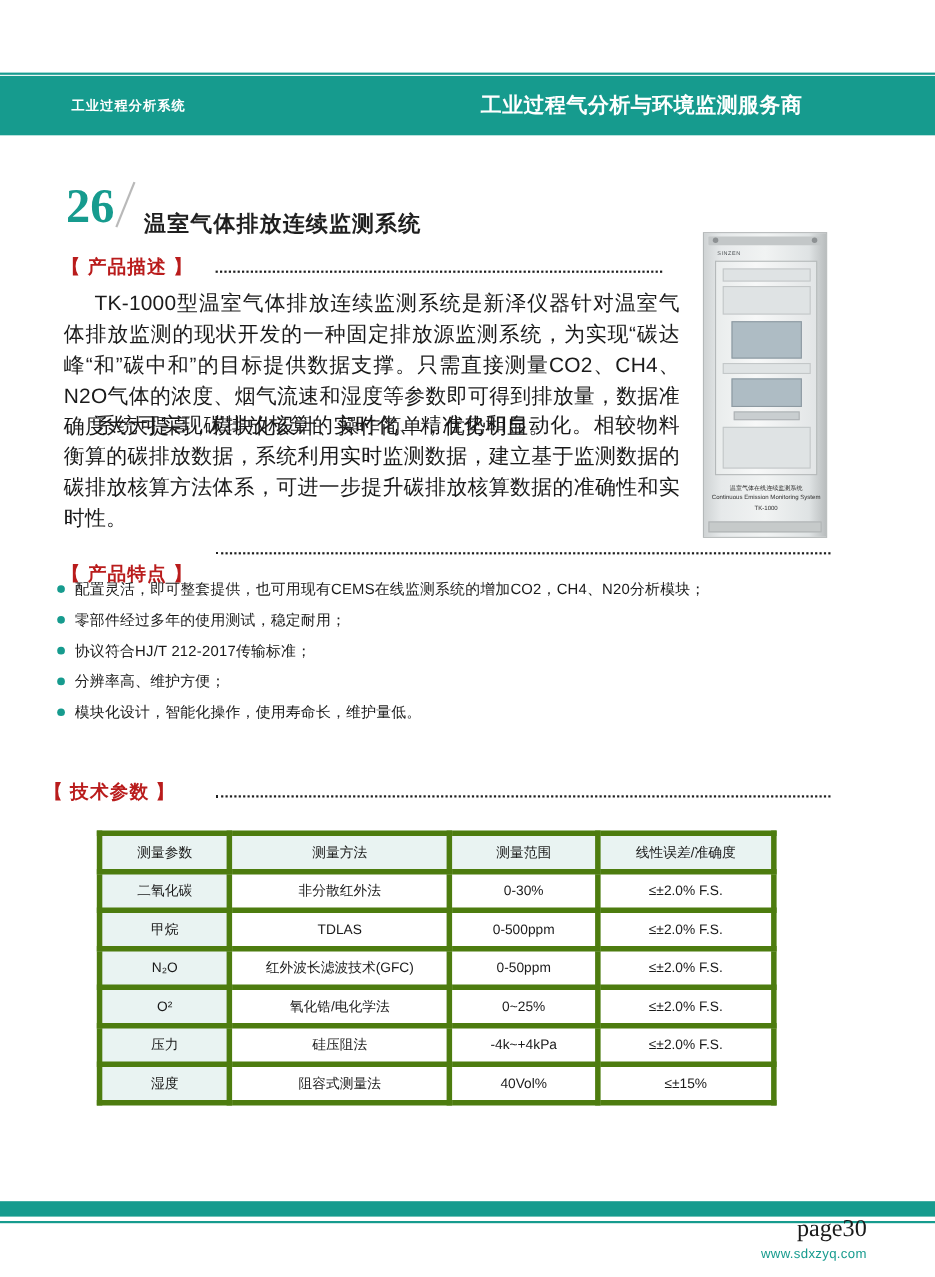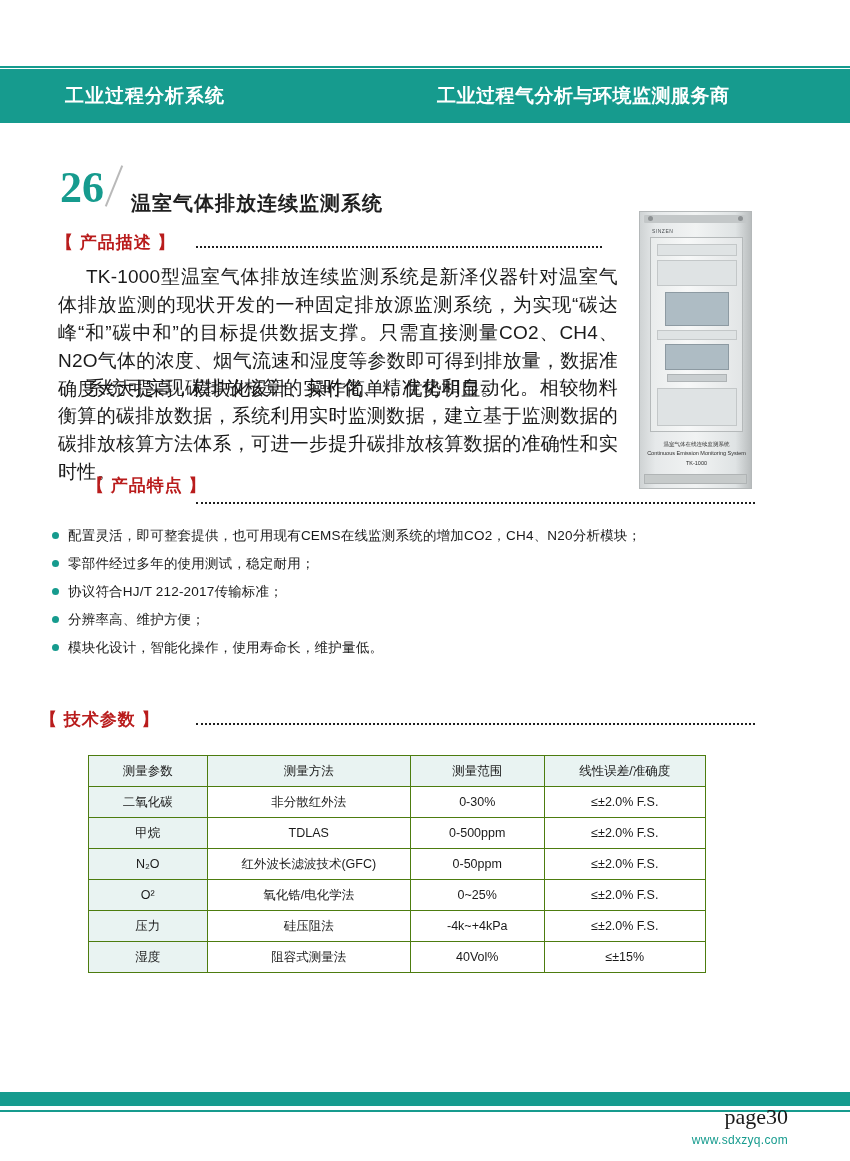--- a/index.html
+++ b/index.html
@@ -30,21 +30,21 @@
     top: 0;
     width: 850px;
     height: 54px;
     display: flex;
     align-items: center;
   }
   .header-left {
     position: absolute;
     left: 65px;
     color: #ffffff;
-    font-size: 19px;
+    font-size: 12px;
     font-weight: bold;
     letter-spacing: 1px;
   }
   .header-right {
     position: absolute;
     left: 437px;
     color: #ffffff;
     font-size: 19px;
     font-weight: bold;
     letter-spacing: 0.5px;
@@ -174,21 +174,21 @@
   .tbl {
     position: absolute;
     left: 88px;
     top: 755px;
     width: 618px;
     border-collapse: collapse;
     font-size: 12.5px;
     color: #1a1a1a;
   }
   .tbl th, .tbl td {
-    border: 1px solid #4d7c0f;
+    border: 5px solid #4d7c0f;
     height: 30px;
     text-align: center;
     font-weight: normal;
     padding: 0 2px;
   }
   .tbl tr > *:nth-child(1) { width: 118px; background: #e9f3f2; }
   .tbl tr > *:nth-child(2) { width: 206px; }
   .tbl tr > *:nth-child(3) { width: 132px; }
   .tbl tr > *:nth-child(4) { width: 162px; }
   .tbl thead th { background: #e9f3f2; }
@@ -245,21 +245,21 @@
     <div class="cab-screen" style="top:106px; height:26px;"></div>
     <div class="cab-btnrow" style="top:136px;"></div>
     <div class="cab-strip" style="top:150px; height:38px;"></div>
   </div>
   <div class="cab-caption" style="top:228px;">温室气体在线连续监测系统</div>
   <div class="cab-caption" style="top:237px;">Continuous Emission Monitoring System</div>
   <div class="cab-caption" style="top:247px;">TK-1000</div>
   <div class="cab-base"></div>
 </div>
 
-<div class="bracket-head" style="left:56px; top:474px;margin-left:31px;">【 产品特点 】</div>
+<div class="bracket-head" style="left:56px; top:510px;">【 产品特点 】</div>
 <div class="dots" style="left:196px; top:501px; width:559px;"></div>
 
 <div class="feat-item" style="top:527px;">
   <span class="bullet"></span><span>配置灵活，即可整套提供，也可用现有CEMS在线监测系统的增加CO2，CH4、N20分析模块；</span>
 </div>
 <div class="feat-item" style="top:555px;">
   <span class="bullet"></span><span>零部件经过多年的使用测试，稳定耐用；</span>
 </div>
 <div class="feat-item" style="top:583px;">
   <span class="bullet"></span><span>协议符合HJ/T 212-2017传输标准；</span>

